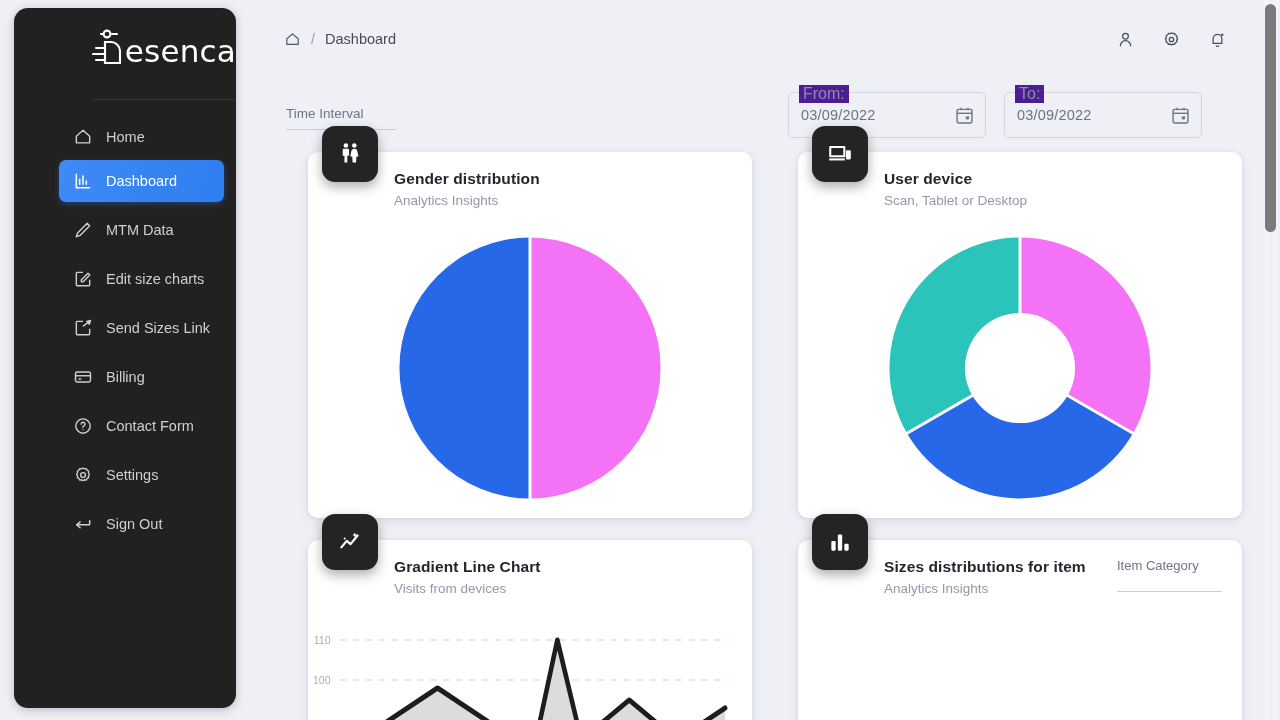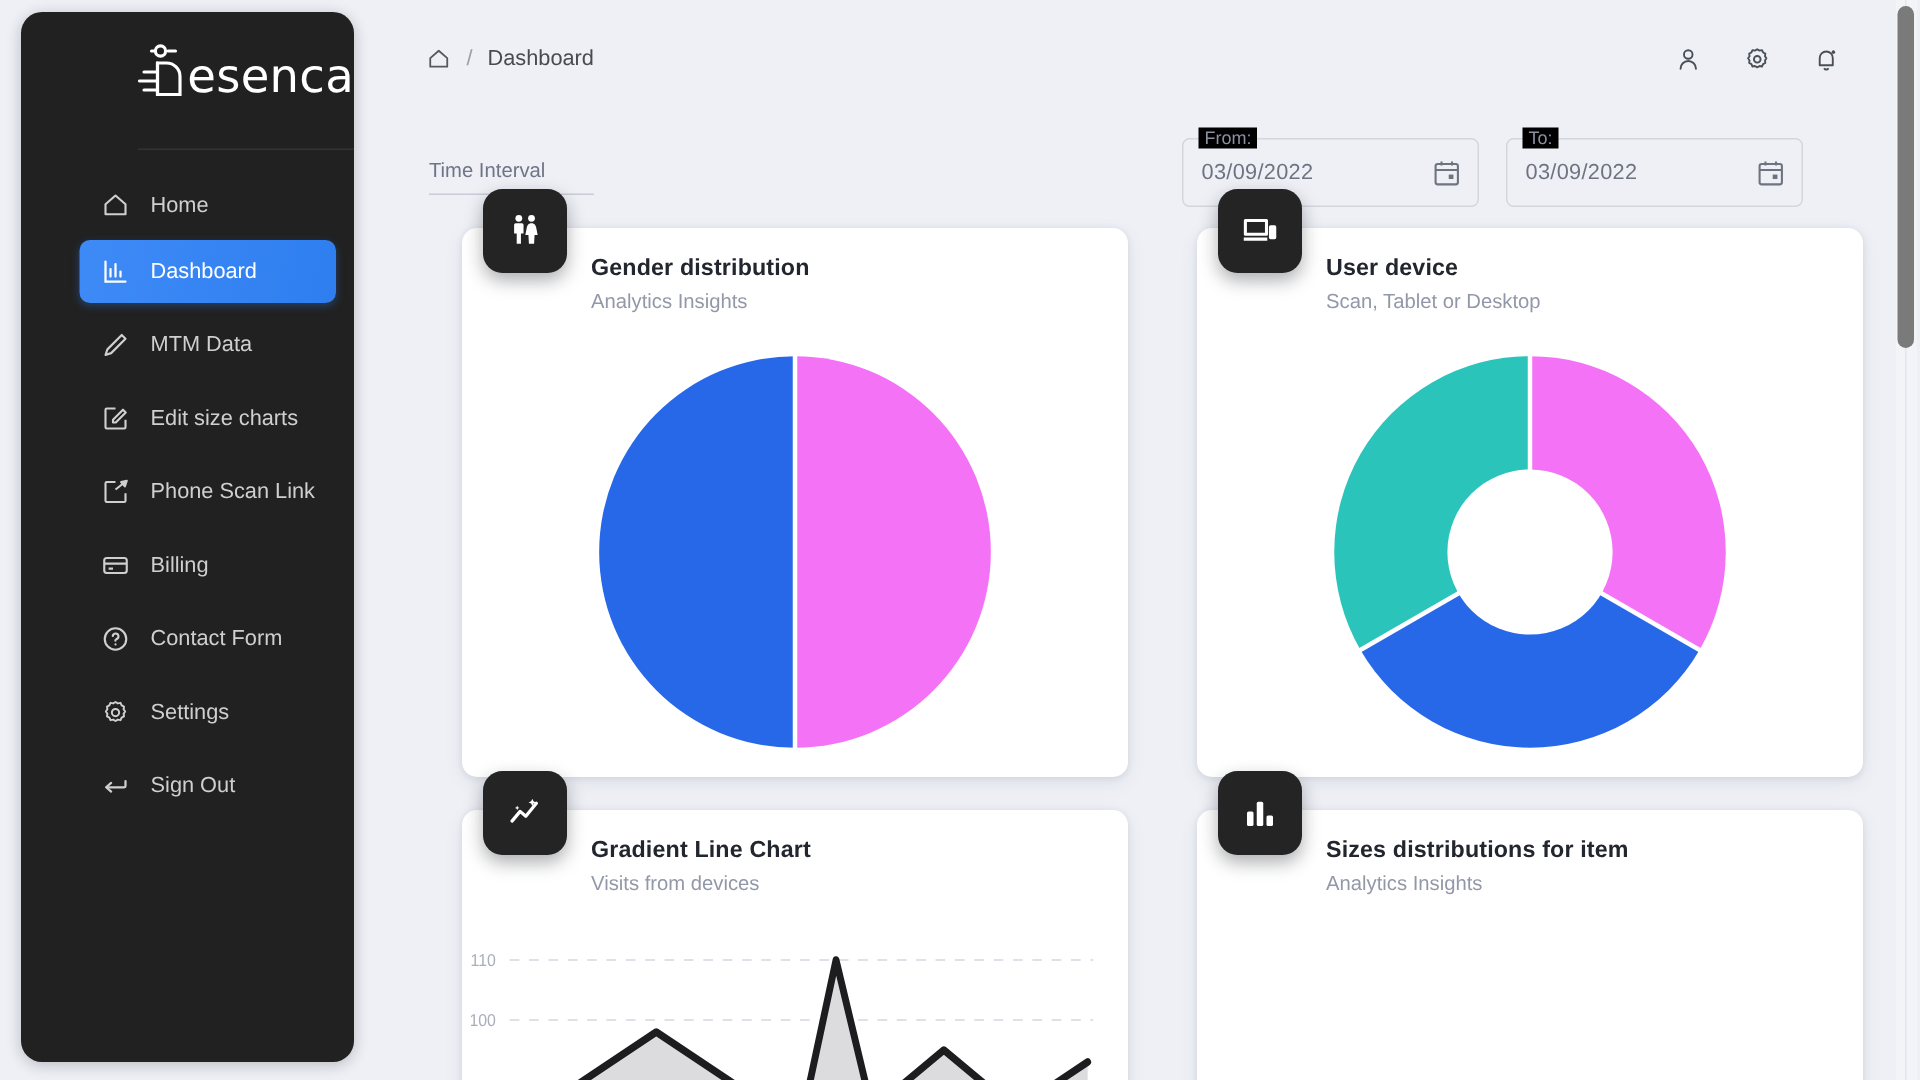--- a/index.html
+++ b/index.html
@@ -78,22 +78,22 @@
   .ti-line { margin-top: 8px; height: 1px; background: #c9ccd6; }
   .spacer { flex: 1 1 auto; }
   .datefield {
     position: relative; width: 198px; height: 46px;
     border: 1px solid #d3d6de; border-radius: 5px;
     background: transparent; display: flex; align-items: center;
     padding: 0 12px;
   }
   .datefield .lg {
     position: absolute; top: -8px; left: 10px;
-    background: #000000; padding: 0 4px;
-    font-size: 12px; color: #8b90a0;
+    background: #4c1d95; padding: 0 4px;
+    font-size: 16px; color: #8b90a0;
   }
   .datefield .val { font-size: 14.5px; color: #6e7381; letter-spacing: .2px; }
   .datefield .cal { position: absolute; right: 10px; top: 12px; color: #6e7381; }
   .datefield .cal svg { width: 21px; height: 21px; display:block; }
   .gap-right { margin-right: 40px; }
 
   
   .grid { display: grid; grid-template-columns: 1fr 1fr; gap: 22px; padding: 0 12px 0 18px; }
   .card {
     position: relative; background: #fff; border-radius: 10px;
@@ -199,21 +199,21 @@
       </div>
 
       <div class="nav-item spaced">
         <span class="ic">
           <svg viewBox="0 0 24 24" fill="none" stroke="currentColor" stroke-width="1.7" stroke-linejoin="round">
               <path d="M20 13 V19 a1 1 0 0 1-1 1 H5 a1 1 0 0 1-1-1 V5 a1 1 0 0 1 1-1 h7"></path>
               <path d="M21 3 L12 10"></path>
               <path d="M21 3 L16.5 4 L19.5 7.5 Z" fill="currentColor"></path>
             </svg>
         </span>
-        <span>Phone Scan Link</span>
+        <span>Send Sizes Link</span>
       </div>
 
       <div class="nav-item spaced">
         <span class="ic">
           <svg viewBox="0 0 24 24" fill="none" stroke="currentColor" stroke-width="1.7" stroke-linejoin="round">
               <rect x="3" y="6" width="18" height="12" rx="2"></rect>
               <line x1="3" y1="10.5" x2="21" y2="10.5"></line>
               <line x1="6.5" y1="14.5" x2="10" y2="14.5"></line>
             </svg>
         </span>
@@ -410,20 +410,24 @@
               <rect x="4" y="11" width="4" height="9" rx="1"></rect>
               <rect x="10" y="5" width="4" height="15" rx="1"></rect>
               <rect x="16" y="13.5" width="4" height="6.5" rx="1"></rect>
             </svg>
         </div>
         <div class="card-head">
           <div>
             <div class="card-title">Sizes distributions for item</div>
             <div class="card-sub">Analytics Insights</div>
           </div>
+          <div class="head-right">
+            <div class="ti-label">Item Category</div>
+            <div class="ti-line"></div>
+          </div>
         </div>
       </div>
 
     </div>
   </section>
 
   <div class="scrollbar">
     <div class="scroll-track"></div>
     <div class="scroll-thumb"></div>
   </div>

